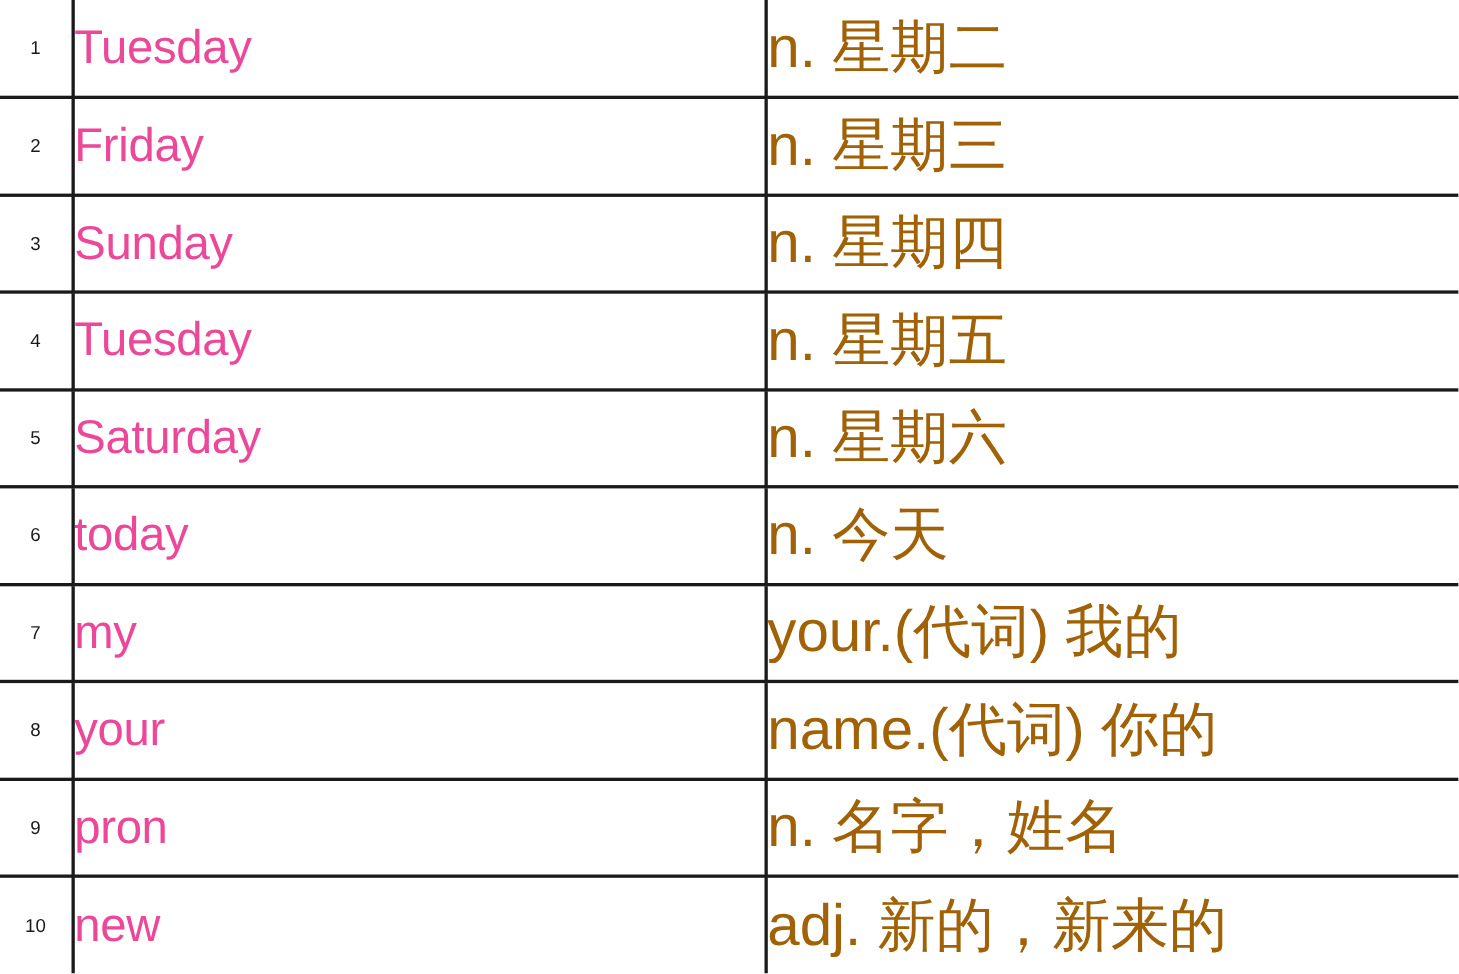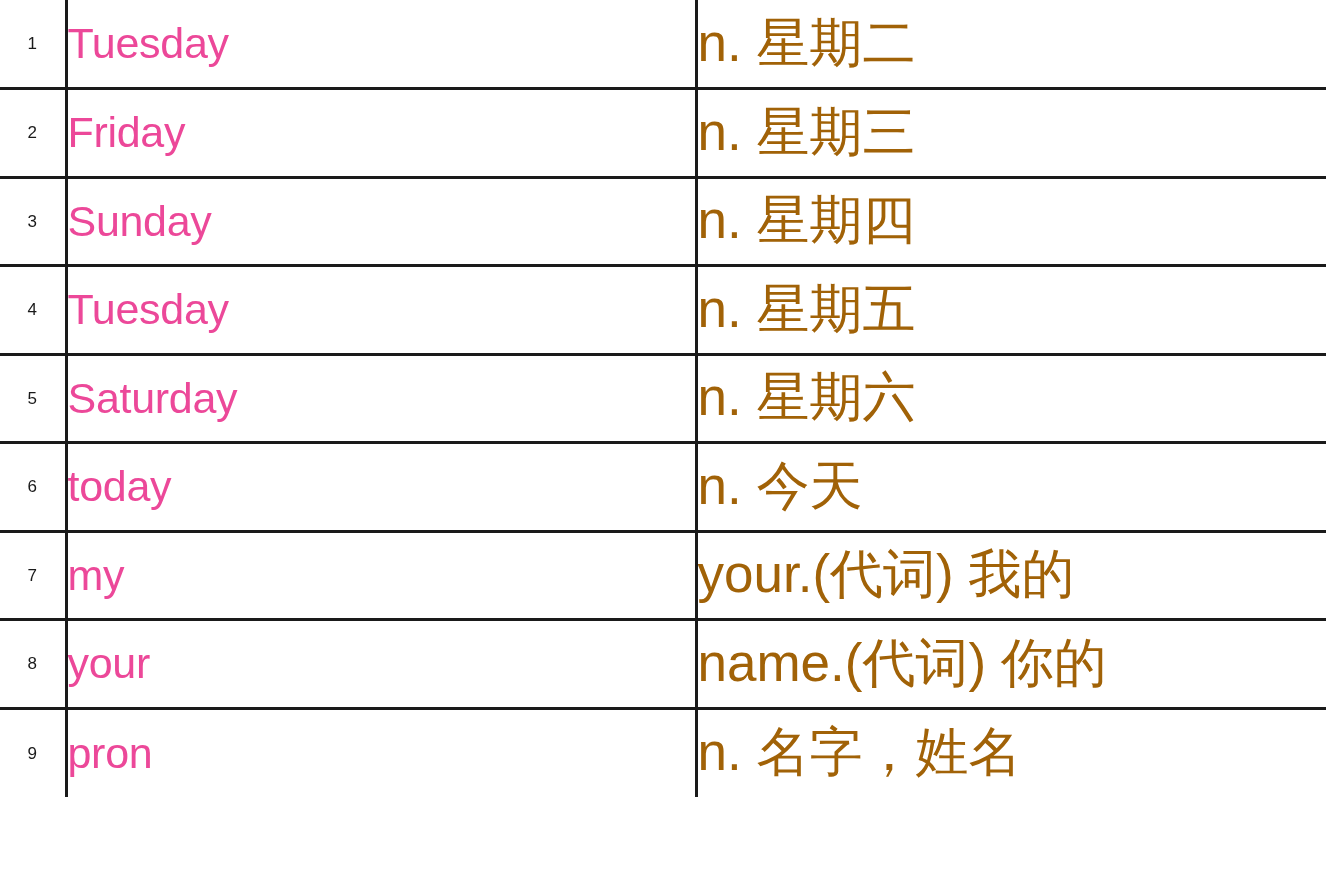--- a/index.html
+++ b/index.html
@@ -130,14 +130,21 @@
       <td class="col-word">your</td>
       <td class="col-def">name.(代词) 你的</td>
     </tr>
     <tr>
       <td class="col-num">
           <span class="num-inner">9</span>
         </td>
       <td class="col-word">pron</td>
       <td class="col-def">n. 名字，姓名</td>
     </tr>
+    <tr>
+      <td class="col-num">
+          <span class="num-inner">10</span>
+        </td>
+      <td class="col-word">new</td>
+      <td class="col-def">adj. 新的，新来的</td>
+    </tr>
   </tbody>
 </table>
 
 </body></html>

